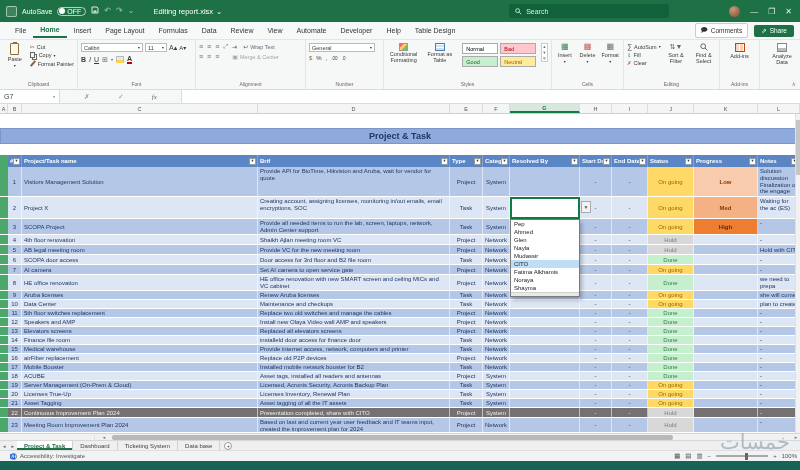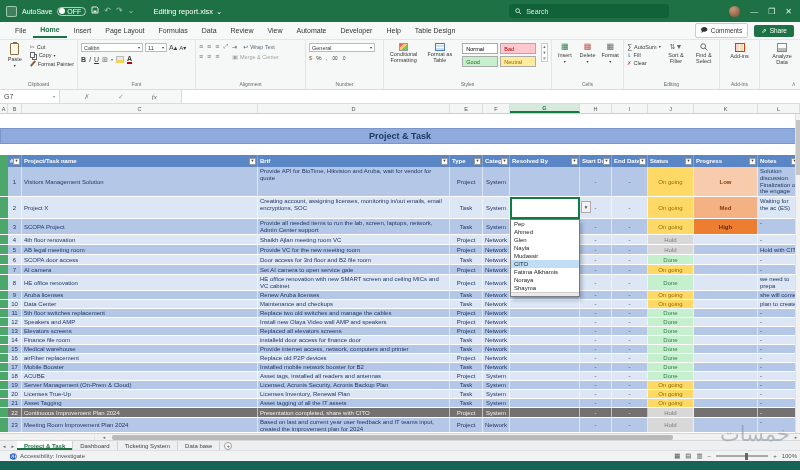--- a/index.html
+++ b/index.html
@@ -124,21 +124,21 @@
   
   .sbar{height:11px;background:#F0F2F4;border-top:1px solid #DDDFE1;display:flex;align-items:center;font-size:6px;color:#555;flex:none;}
   .sbar-left{display:flex;align-items:center;gap:3px;padding-left:10px;flex:1;}
   .sbar-right{display:flex;align-items:center;gap:5px;padding-right:3px;}
   .vicon{font-size:6.5px;color:#555;}
   .ztrack{width:52px;height:2px;background:#A8A8A8;position:relative;}
   .zthumb{position:absolute;left:55%;top:-2.5px;width:3px;height:7px;background:#666;}
 
   .teal{height:9px;background:#176456;flex:none;}
 
-  .watermark{position:absolute;right:10px;bottom:24px;font-size:21px;color:#8a98a3;opacity:.6;z-index:20;pointer-events:none;}
+  .watermark{position:absolute;right:10px;bottom:16px;font-size:21px;color:#8a98a3;opacity:.6;z-index:20;pointer-events:none;}
   .accic{width:7px;height:7px;border:1px solid #777;border-radius:50%;display:flex;align-items:center;justify-content:center;font-size:4.5px;color:#777;}
 </style>
 </head>
 <body>
 
 <div class="app">
 
   <div class="tb">
     <div class="tb-left">
       <span class="appicon"></span>

